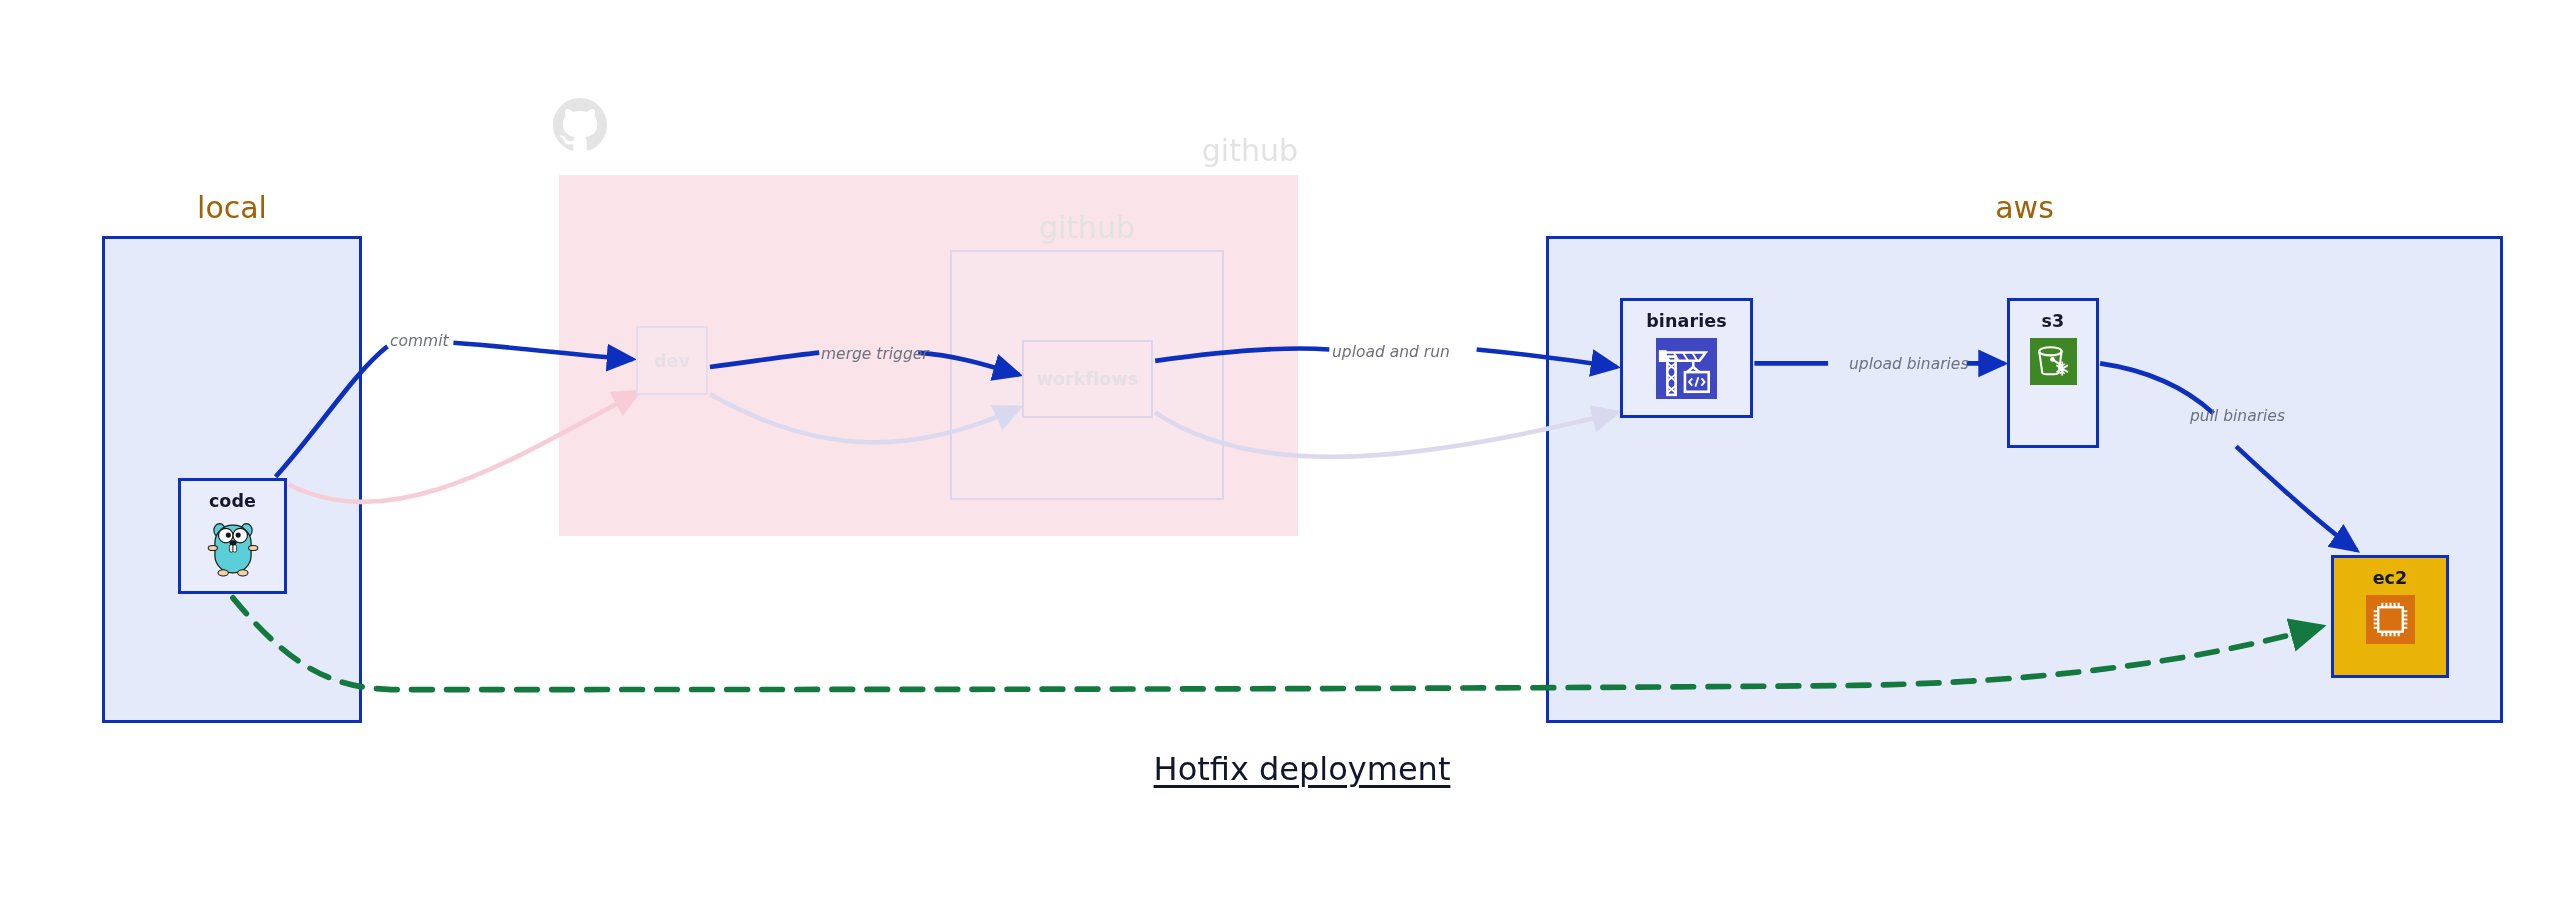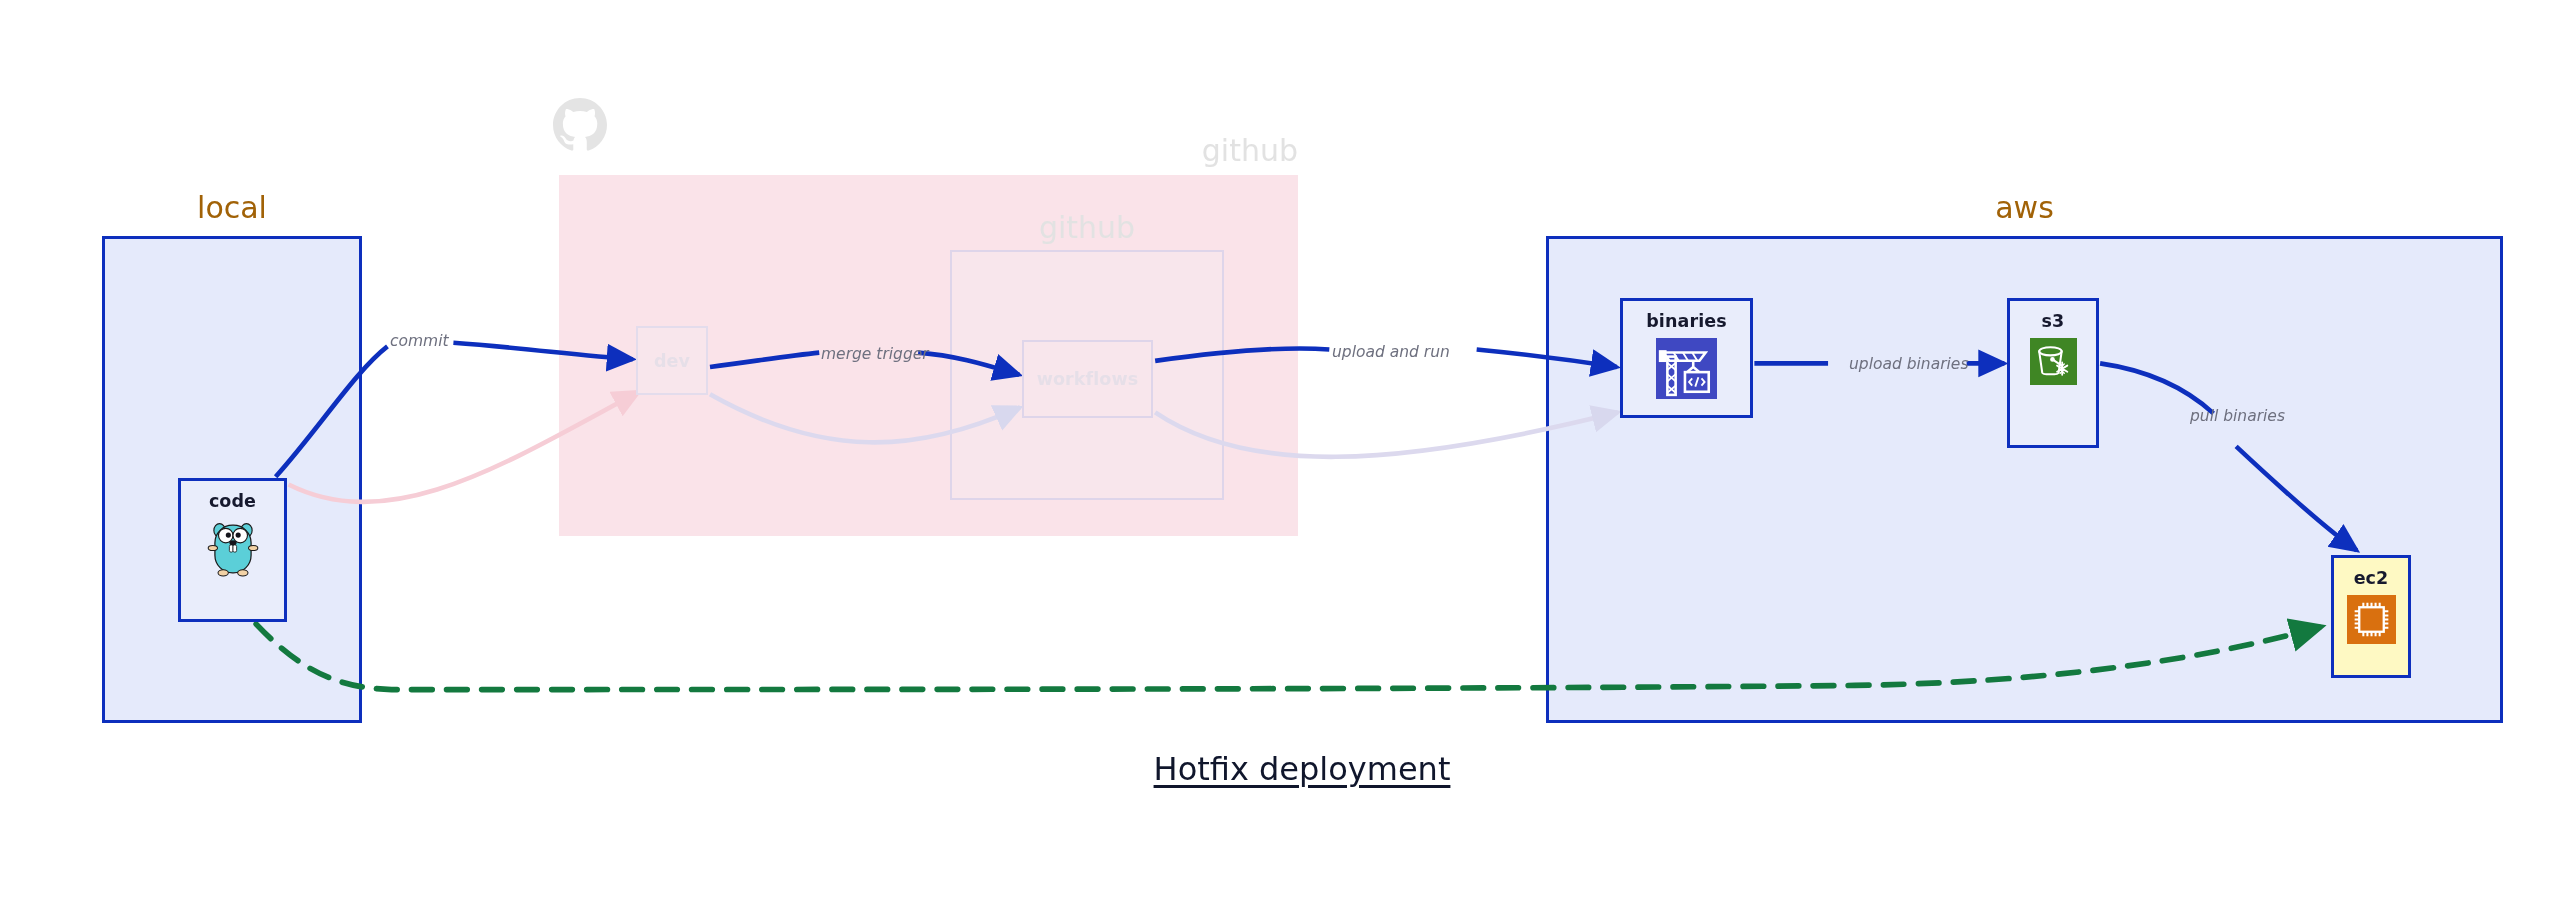--- a/index.html
+++ b/index.html
@@ -36,28 +36,28 @@
   #label-aws{left:1546px;top:190px;width:957px;}
 
   
   .node{position:absolute;box-sizing:border-box;
     display:flex;flex-direction:column;align-items:center;}
   .node-title{font-size:17.5px;font-weight:bold;color:#16192e;
     letter-spacing:0.1px;margin-top:10.3px;white-space:nowrap;}
   .node-title.faded{color:#e6dfe8;font-weight:bold;}
   .node-icon{margin-top:7.2px;}
 
-  #node-code{left:178px;top:478px;width:109px;height:144px;
+  #node-code{left:178px;top:478px;width:109px;height:116px;
     background:#e9edfb;border:3.1px solid #0d2fbd;text-align:center;}
   #node-builders{left:1620px;top:298px;width:133px;height:120px;
     background:#e9edfb;border:3.1px solid #0d2fbd;}
   #node-s3{left:2007px;top:298px;width:92px;height:150px;
     background:#e9edfb;border:3.1px solid #0d2fbd;}
-  #node-ec2{left:2331px;top:555px;width:80px;height:123px;
-    background:#fef9c3;border:3.1px solid #0d2fbd;}
+  #node-ec2{left:2331px;top:555px;width:118px;height:123px;
+    background:#eab308;border:3.1px solid #0d2fbd;}
 
   #node-dev{left:636px;top:326px;width:72px;height:69px;
     background:#f8e6ec;border:2.1px solid #e3dcec;}
   #node-workflows{left:1022px;top:340px;width:131px;height:78px;
     background:#f8e6ec;border:2.1px solid #ded5ea;}
 
   
   .edge-label{position:absolute;font-style:italic;font-size:15.5px;
     color:#6e707f;white-space:nowrap;
     font-family:"DejaVu Sans","Liberation Sans",sans-serif;}

